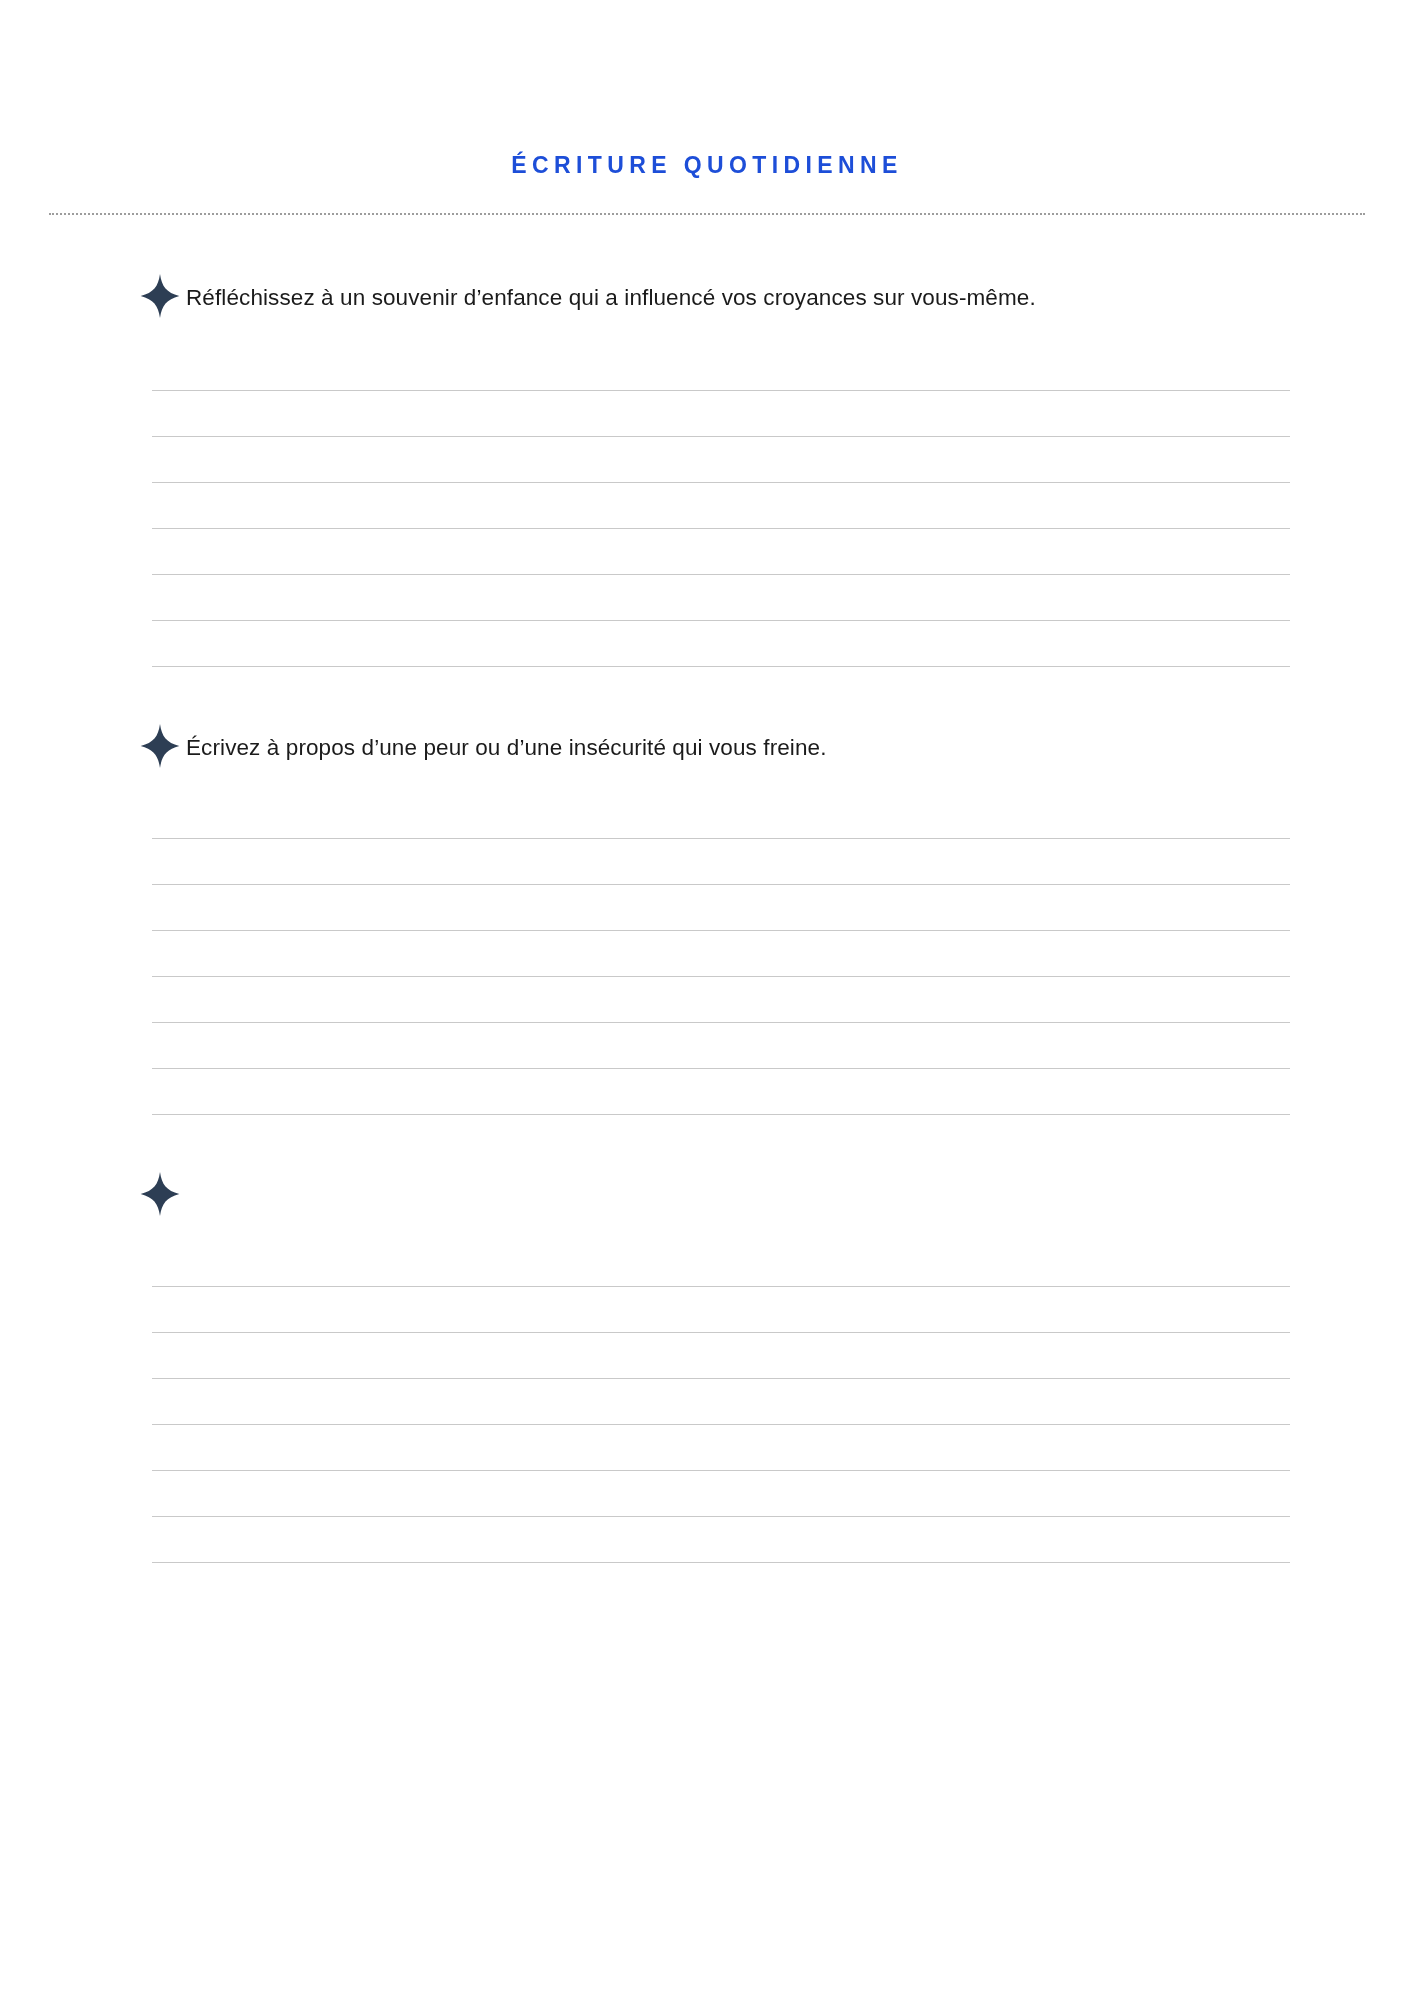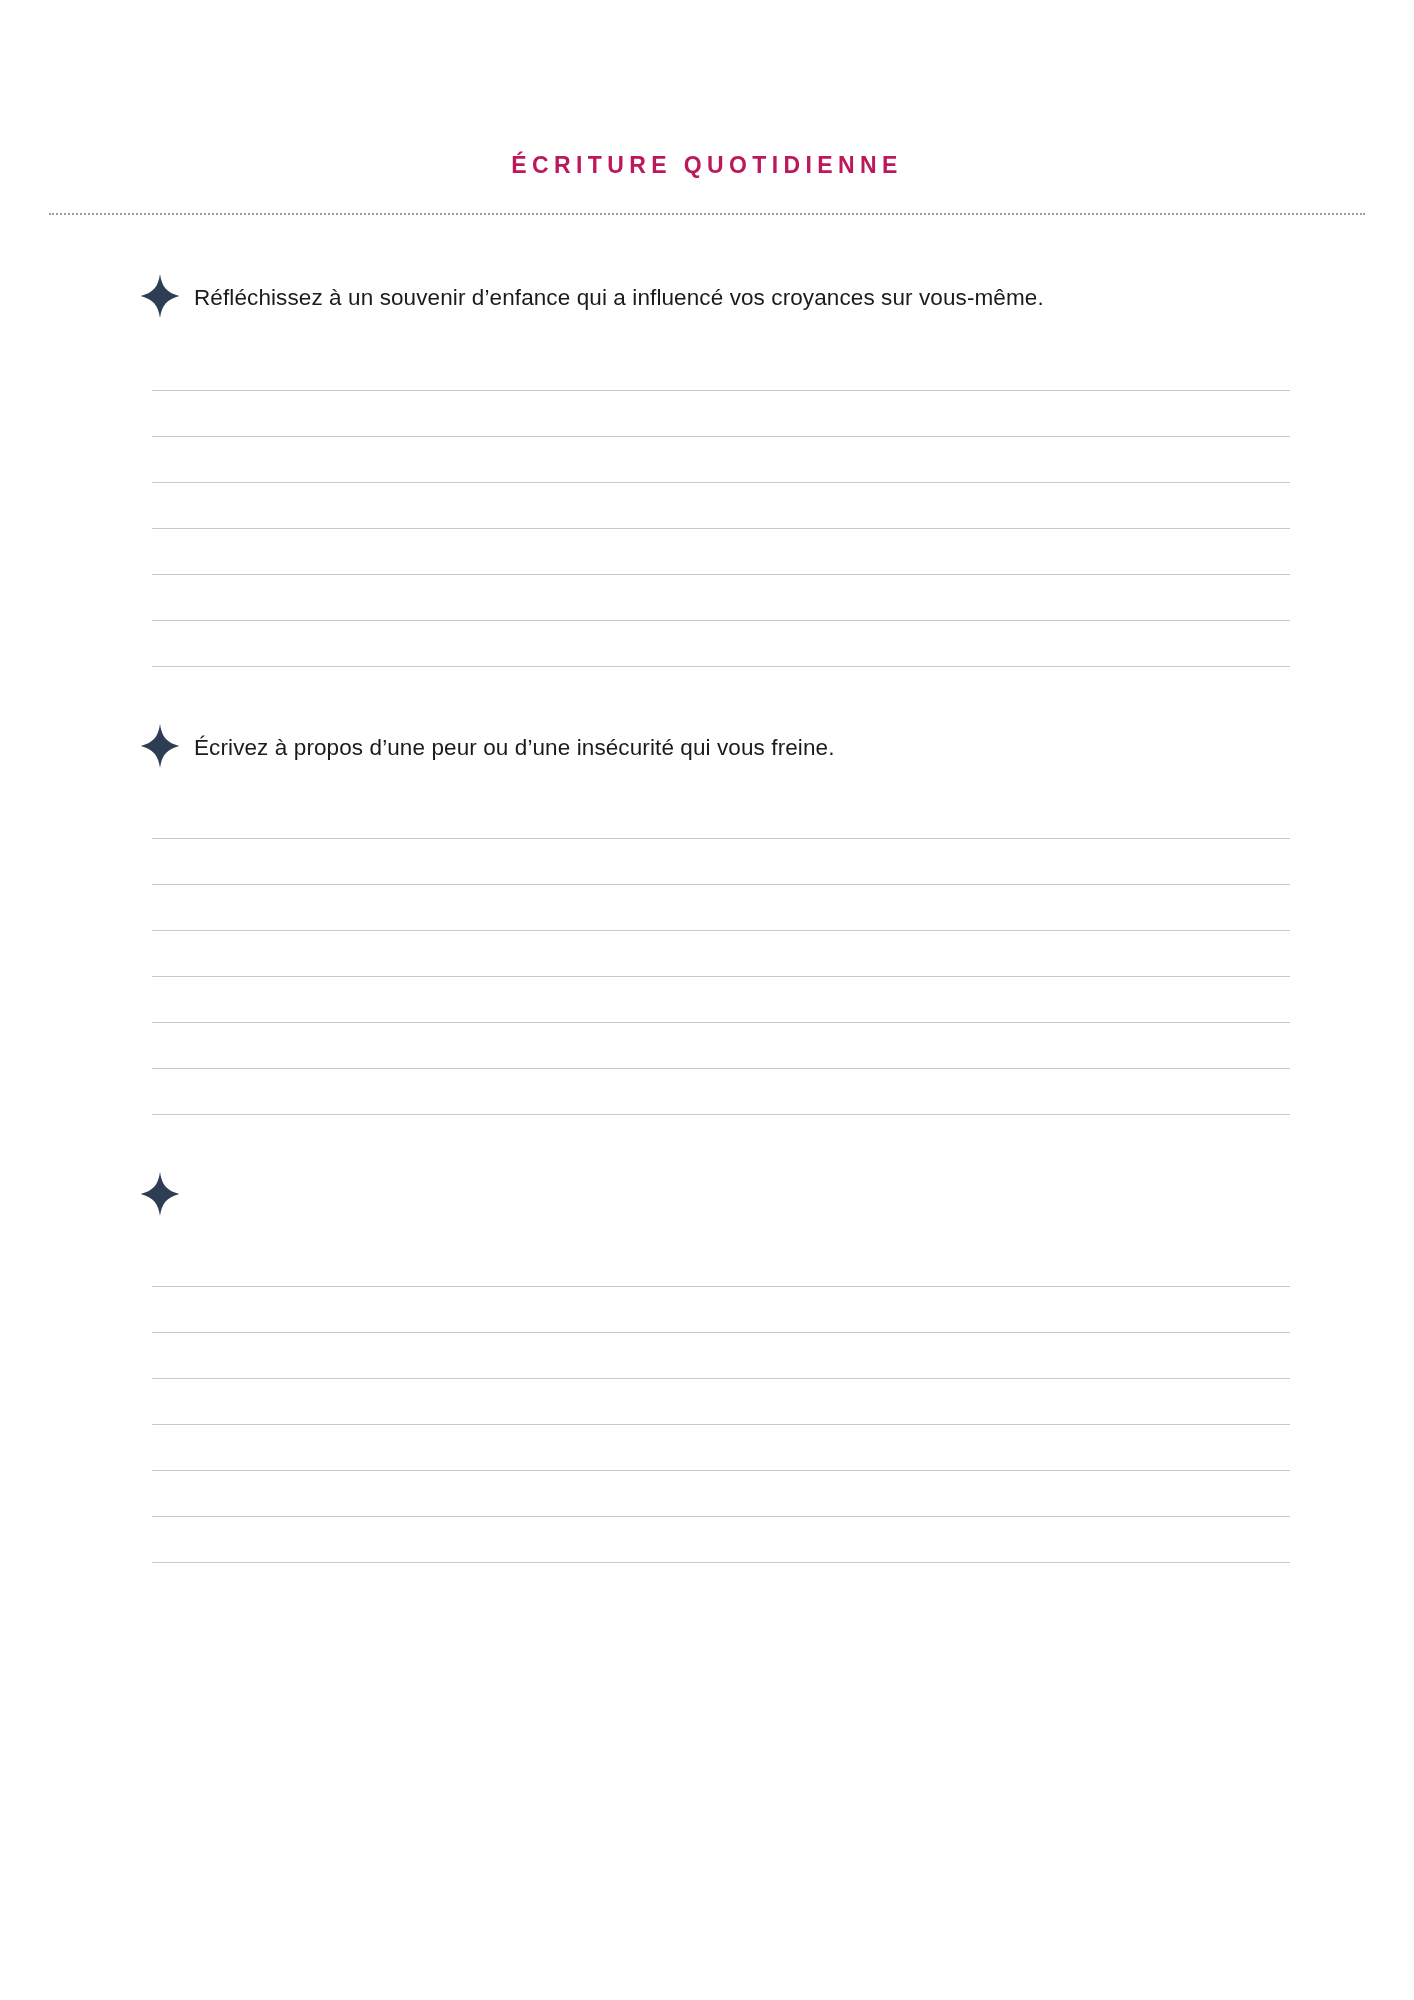--- a/index.html
+++ b/index.html
@@ -29,21 +29,21 @@
   .header {
     padding-top: 152px;
     text-align: center;
   }
 
   .page-title {
     font-family: "Liberation Sans", sans-serif;
     font-size: 23px;
     font-weight: 600;
     letter-spacing: 5.4px;
-    color: #be185d;
+    color: #1d4ed8;
     text-transform: uppercase;
     line-height: 1.2;
   }
 
   .divider {
     margin: 33px auto 0 auto;
     width: 1316px;
     height: 2px;
     border-top: 2px dotted #8d8d8d;
     opacity: 0.85;
@@ -57,21 +57,21 @@
 
   .prompt-block {
     margin-top: 60px;
   }
 
   .prompt-block.first { margin-top: 62px; }
 
   .prompt-row {
     display: flex;
     align-items: flex-start;
-    gap: 8px;
+    gap: 0px;
     padding-left: 0px;
   }
 
   .star-icon {
     flex: 0 0 auto;
     width: 46px;
     height: 46px;
     margin-left: -3px;
     margin-top: -4px;
   }

